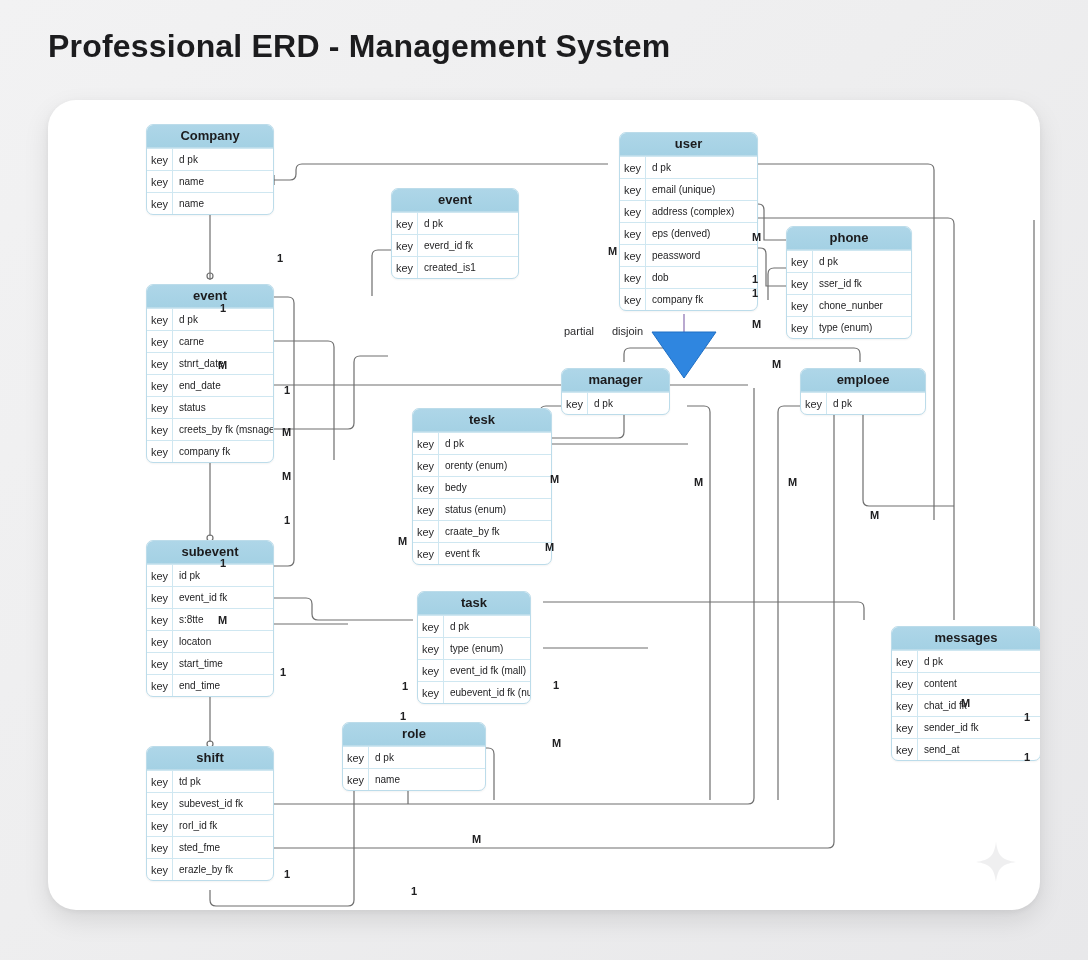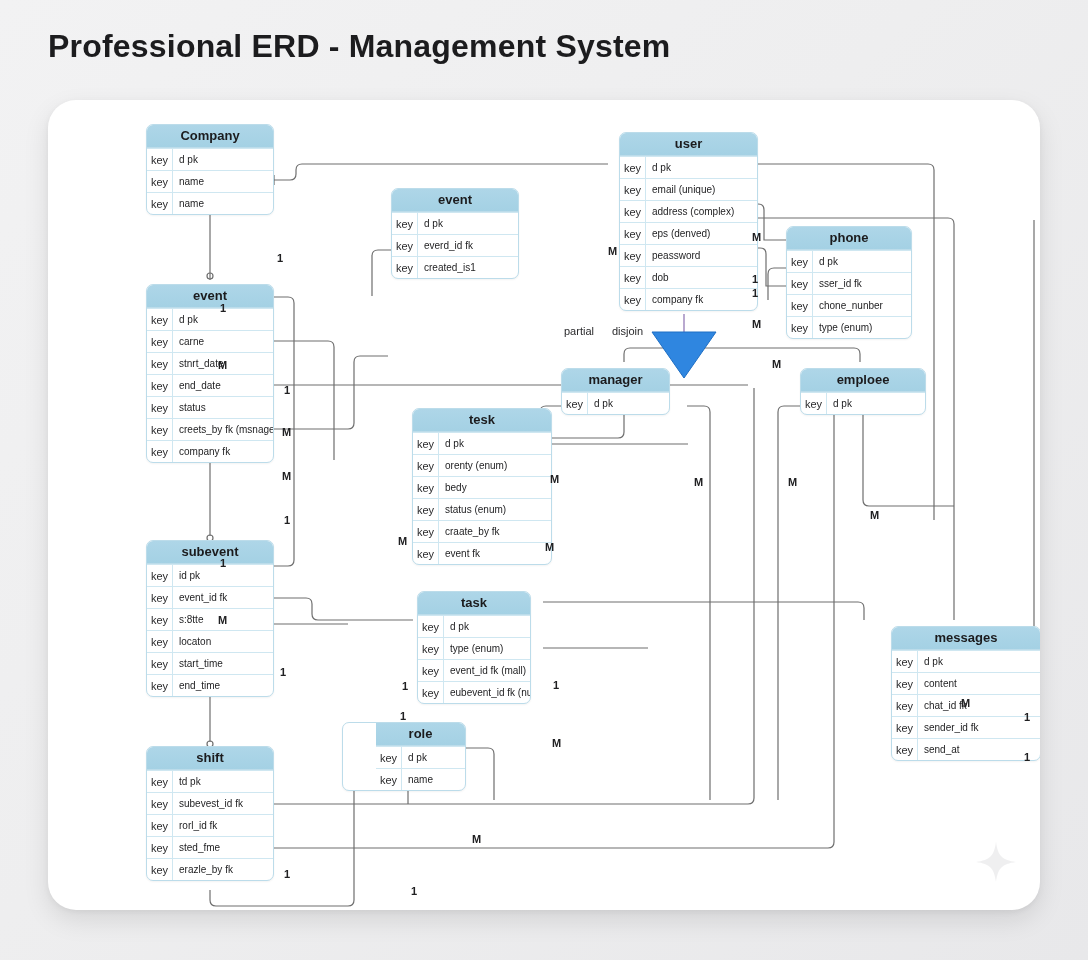--- a/index.html
+++ b/index.html
@@ -341,21 +341,21 @@
         </div>
         <div class="attr-row">
           <div class="attr-key">key</div>
           <div class="attr-name">event_id fk (mall)</div>
         </div>
         <div class="attr-row">
           <div class="attr-key">key</div>
           <div class="attr-name">eubevent_id fk (nuil)</div>
         </div>
       </div>
-      <div class="entity" style="left: 294px; top: 622px; width: 124px; padding-left: 33px;">
+      <div class="entity" style="left: 294px; top: 622px; width: 144px;">
         <div class="entity-title">role</div>
         <div class="attr-row">
           <div class="attr-key">key</div>
           <div class="attr-name">d pk</div>
         </div>
         <div class="attr-row">
           <div class="attr-key">key</div>
           <div class="attr-name">name</div>
         </div>
       </div>

